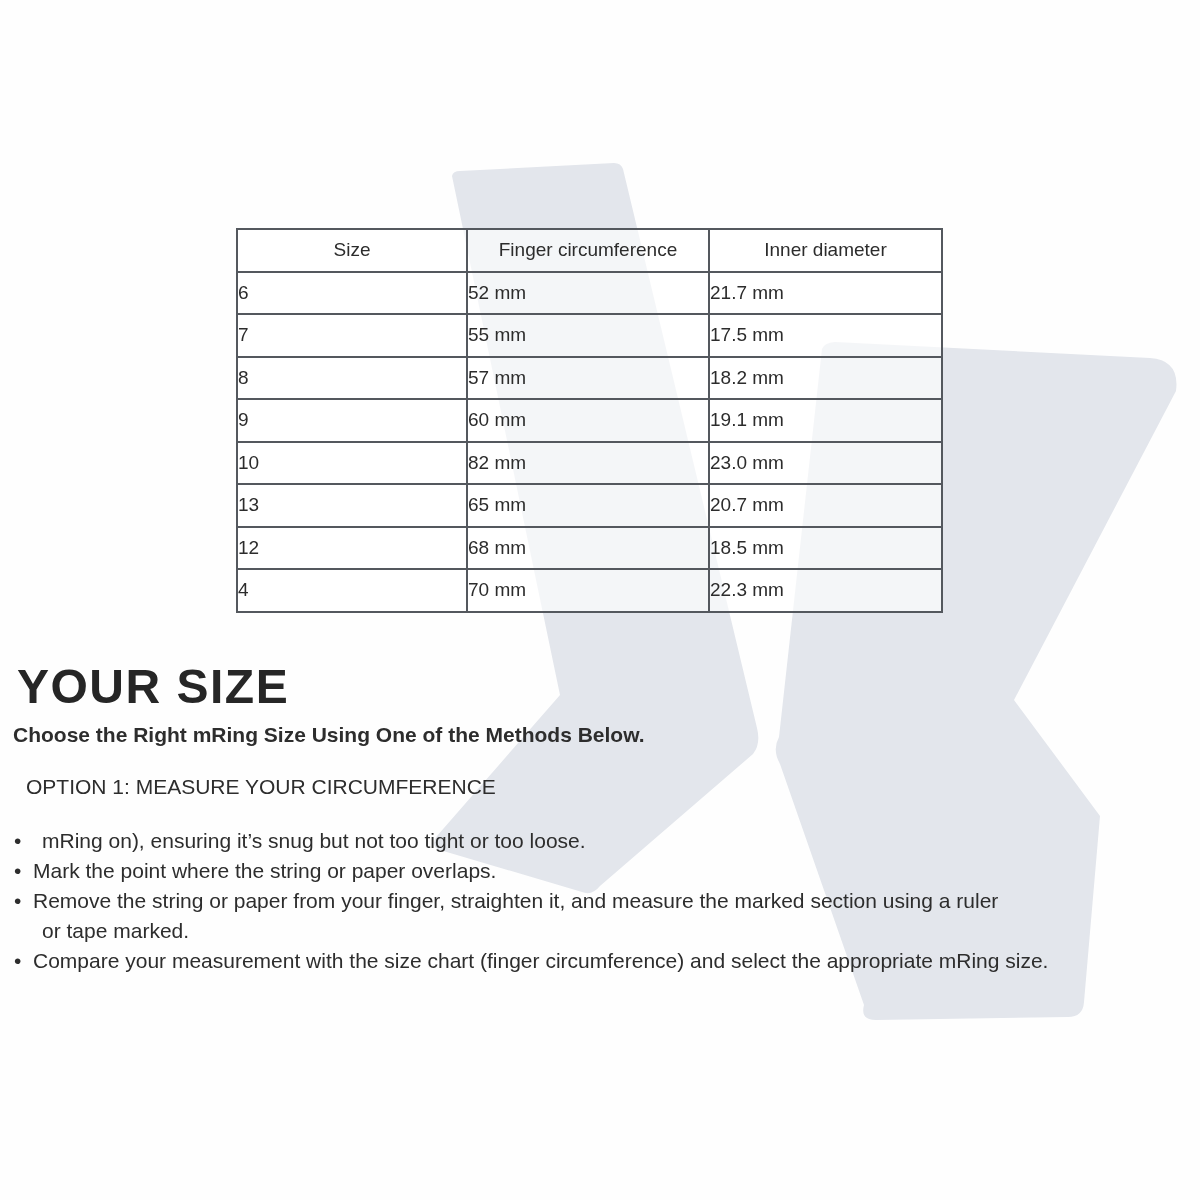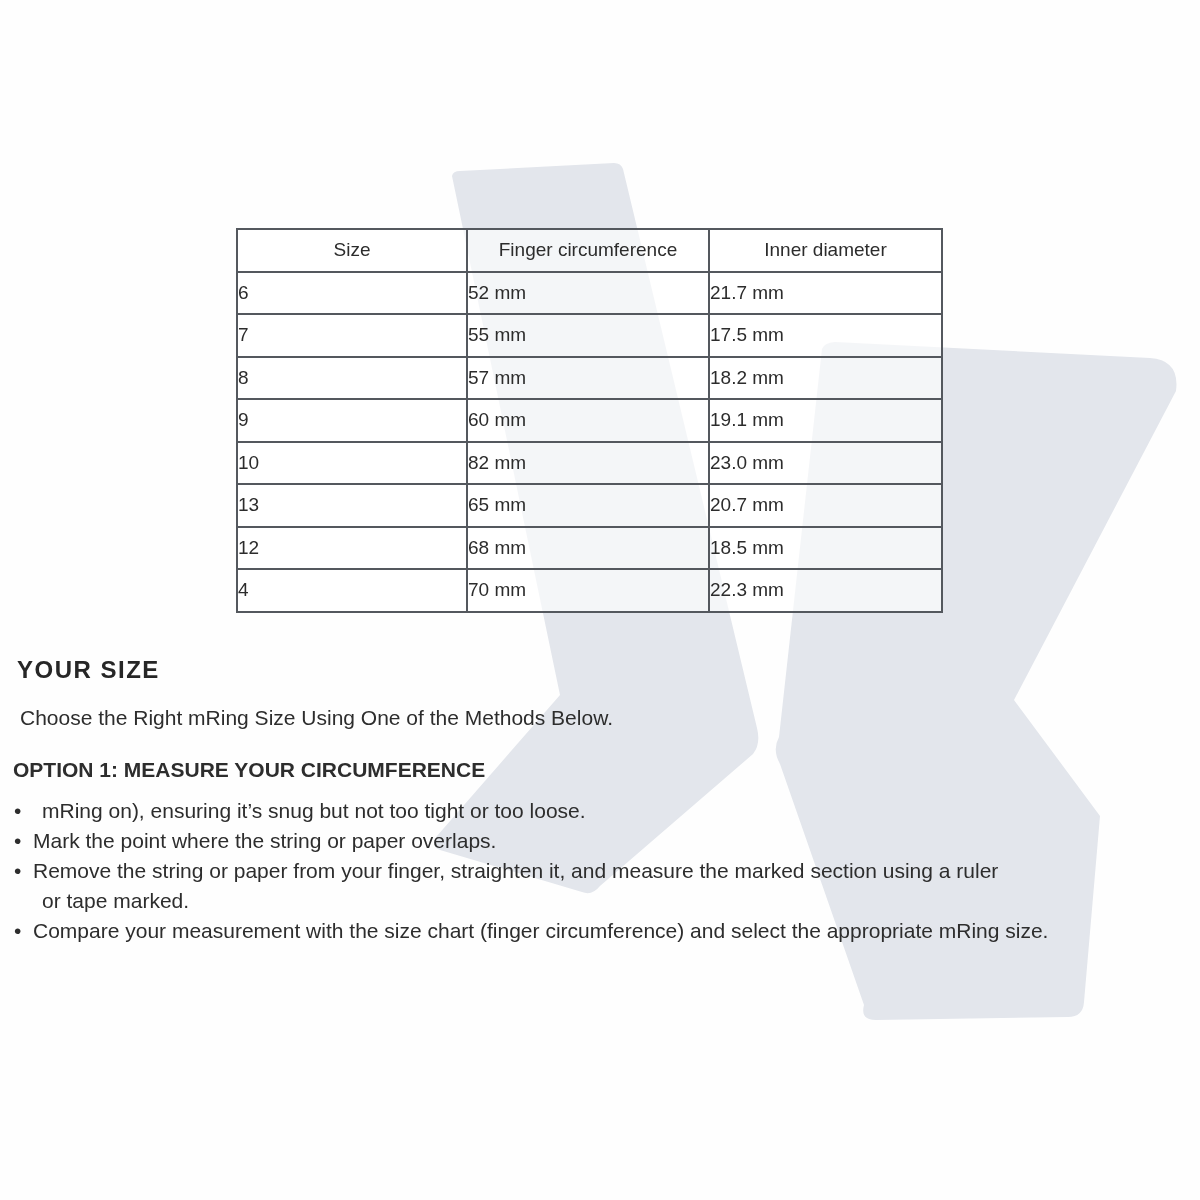--- a/index.html
+++ b/index.html
@@ -23,25 +23,25 @@
   .size-table col.c3{width:233px}
   .size-table th,.size-table td{
     border:2px solid #54585e;
     background:rgba(255,255,255,0.62);
     vertical-align:middle;
     font-weight:400;height:40.5px;padding:0;
   }
   
   .content{position:absolute;left:13px;top:648px;width:1165px;z-index:2;}
   .page-title{
-    font-size:24px;font-weight:600;letter-spacing:1.5px;
-    line-height:44px;margin:0 0 14px 4px;color:#262626;
+    font-size:48px;font-weight:600;letter-spacing:1.5px;
+    line-height:44px;margin:17px 0 14px 4px;color:#262626;
   }
-  .subtitle{font-size:21px;line-height:24px;margin:0 0 26px 7px;}
-  .option-heading{font-size:21px;font-weight:700;line-height:27px;margin:0;}
+  .subtitle{font-size:21px;line-height:24px;margin:0 0 26px 0;font-weight:bold;}
+  .option-heading{font-size:21px;font-weight:400;line-height:27px;margin:13px;}
   .option-gap{height:13px;}
   .bullets{margin-top:0;font-size:21px;line-height:30px;}
   .b-first{position:relative;padding-left:20px;}
   .b-first .dot{position:absolute;left:1px;top:0;}
   .b-cont{padding-left:29px;}
 </style>
 </head>
 <body>
 
 <svg class="watermark" viewBox="0 0 1200 1200" xmlns="http://www.w3.org/2000/svg" aria-hidden="true">

